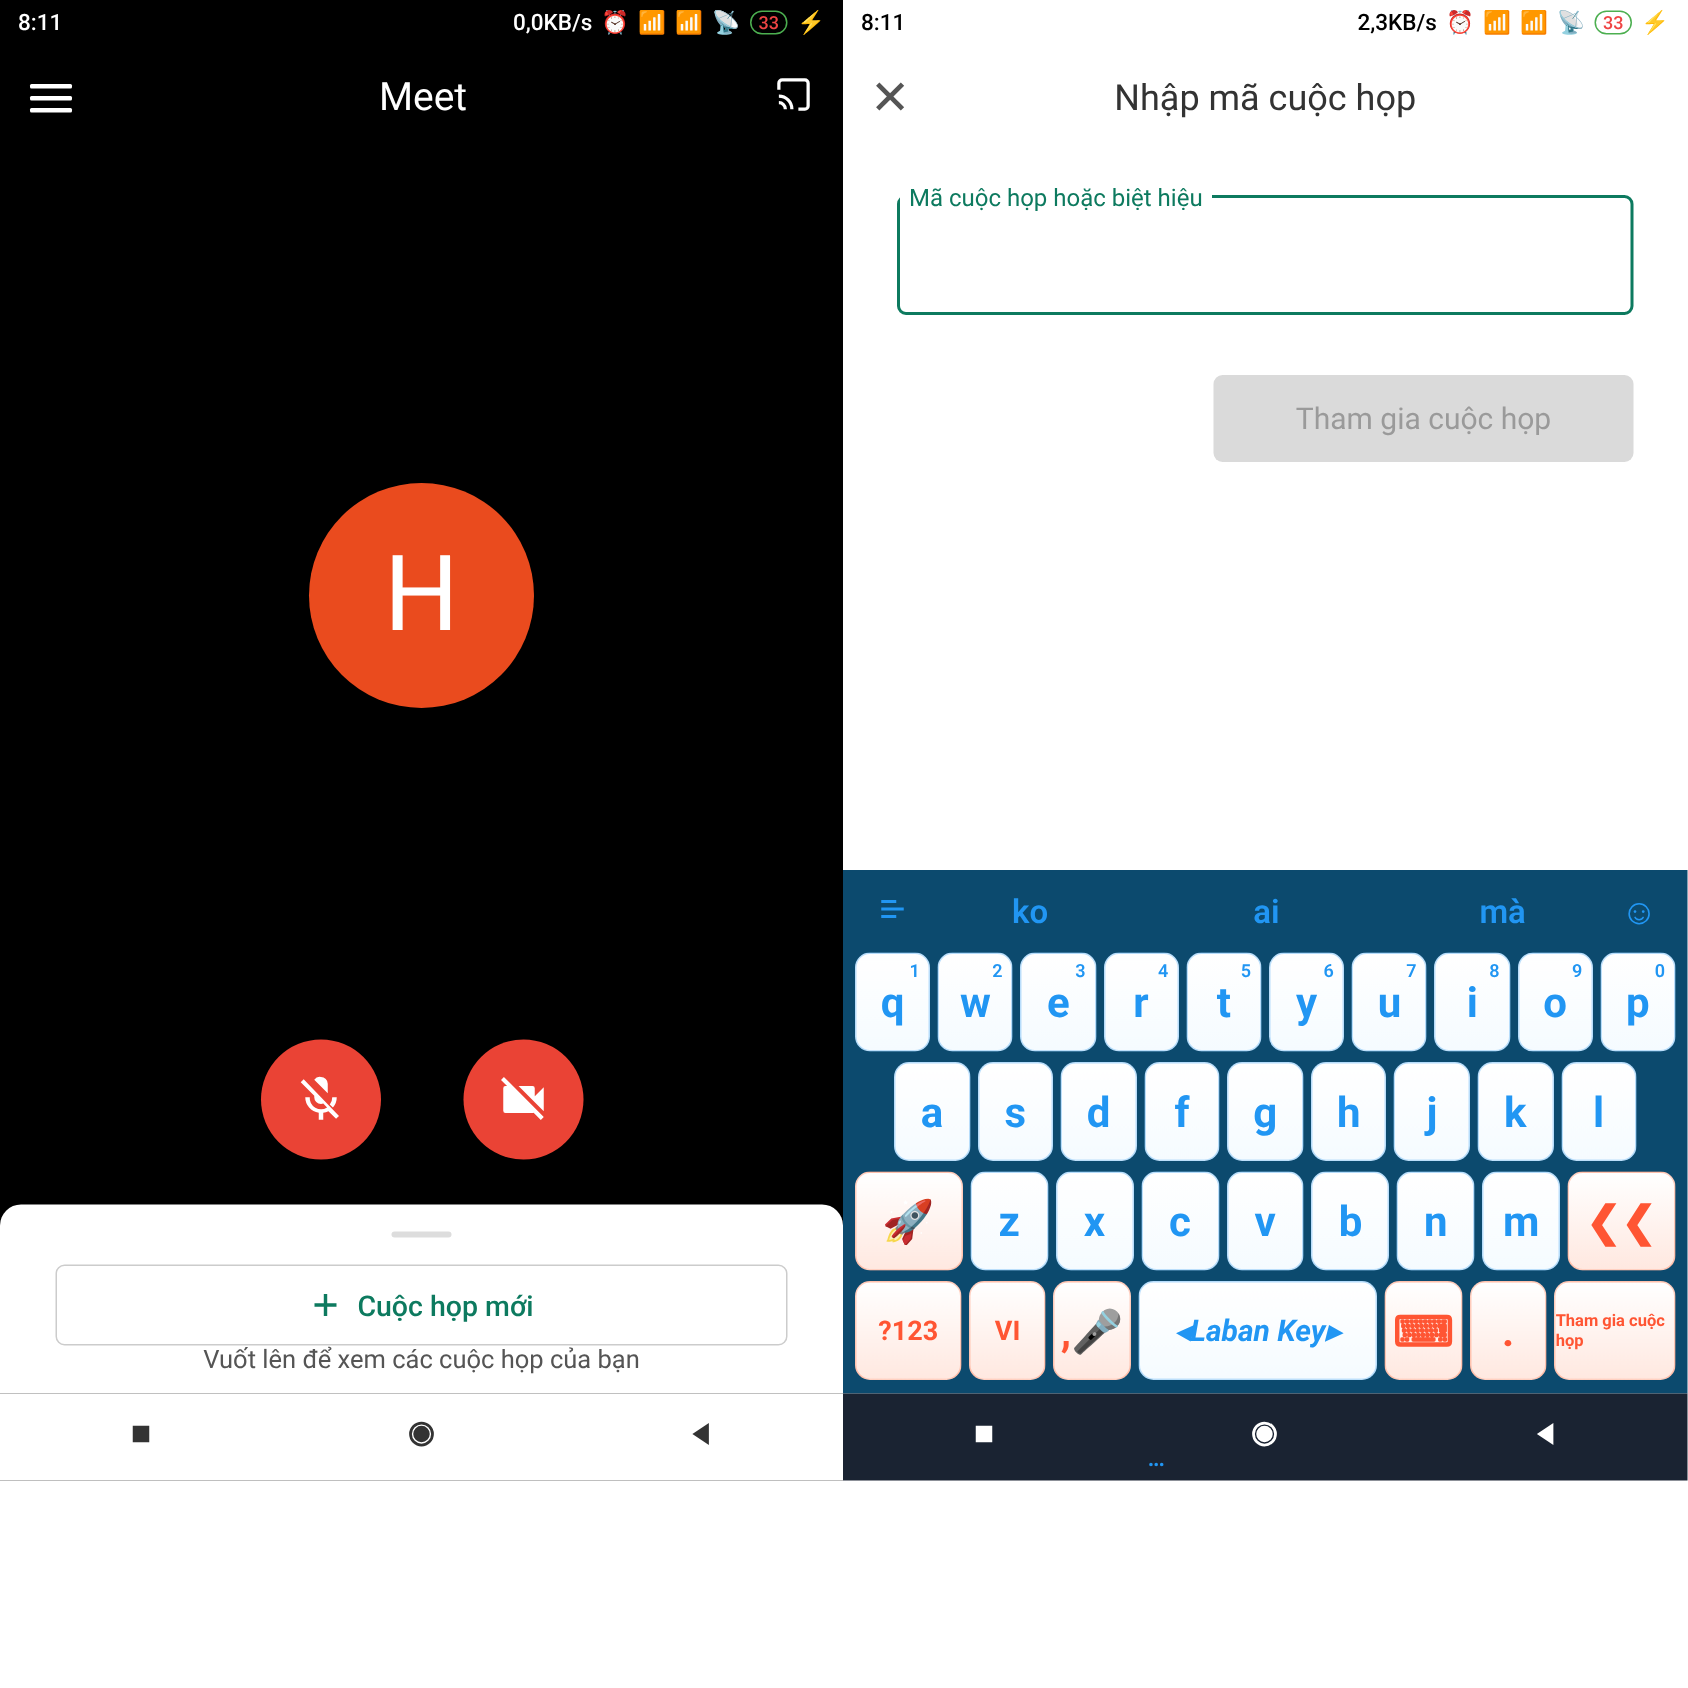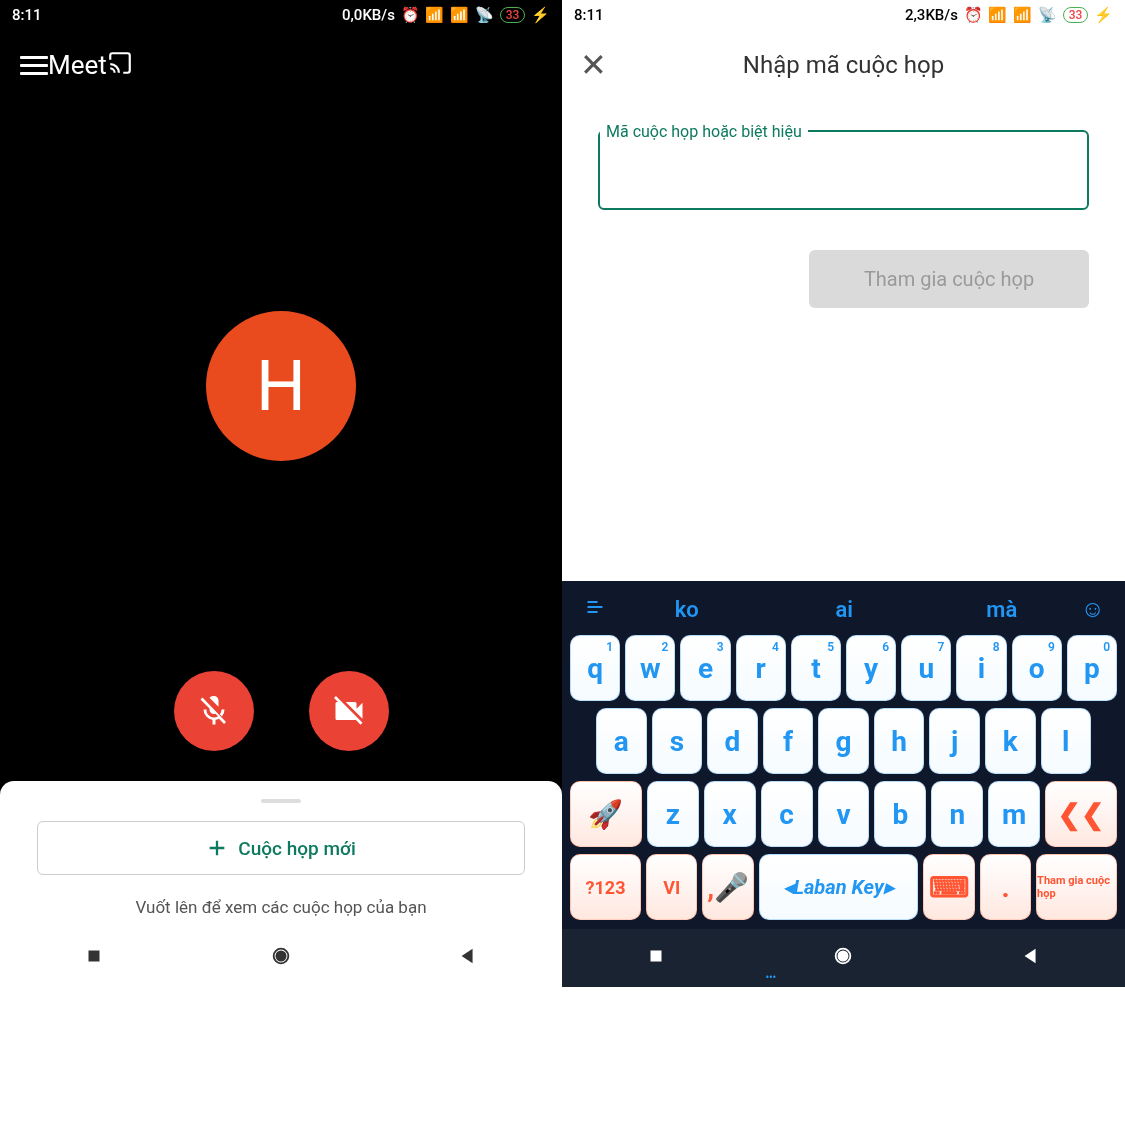--- a/index.html
+++ b/index.html
@@ -6,49 +6,49 @@
 body{width:1125px;height:1125px;display:flex;overflow:hidden}
 .phone{width:562px;height:987px;display:flex;flex-direction:column;position:relative}
 .phone-left{background:#000;color:#fff}
 .phone-right{background:#fff;color:#000;width:563px}
 .status-bar{height:30px;display:flex;align-items:center;justify-content:space-between;padding:0 12px;font-size:15px;font-weight:500}
 .status-bar-left{background:#000;color:#fff}
 .status-bar-right{background:#fff;color:#000}
 .status-right{display:flex;align-items:center;gap:6px}
 .battery{border:1.5px solid currentColor;border-radius:8px;padding:0 5px;font-size:12px}
 .battery-green{border-color:#4caf50;color:#ef4444}
-.header-left{height:70px;display:flex;align-items:center;justify-content:flex-start;padding:0 20px}
+.header-left{height:70px;display:flex;align-items:center;justify-content:space-between;padding:0 20px}
 .hamburger{display:flex;flex-direction:column;gap:5px}
 .hamburger span{width:28px;height:3px;background:#fff;border-radius:1px}
 .meet-title{font-size:26px;font-weight:400}
 .cast-icon svg{width:26px;height:26px}
 .video-area{flex:1;display:flex;align-items:center;justify-content:center;background:#000}
 .avatar{width:150px;height:150px;border-radius:50%;background:#ea4b1e;display:flex;align-items:center;justify-content:center;font-size:70px;color:#fff;font-weight:400}
 .controls{display:flex;justify-content:center;gap:55px;padding-bottom:30px}
 .control-btn{width:80px;height:80px;border-radius:50%;background:#ea4335;display:flex;align-items:center;justify-content:center}
 .control-btn svg{width:36px;height:36px;fill:#fff}
 .bottom-sheet{background:#fff;border-radius:14px 14px 0 0;padding:18px 37px 12px}
 .grab-handle{width:40px;height:4px;background:#ddd;border-radius:2px;margin:0 auto 18px}
 .action-row{display:flex;gap:14px}
 .action-btn{flex:1;height:54px;border:1px solid #ccc;border-radius:6px;display:flex;align-items:center;justify-content:center;gap:10px;color:#0d7a5f;font-size:19px;font-weight:500}
 .action-btn.highlighted{border:4px solid #e60000}
 .action-btn svg{width:22px;height:22px}
-.hint-text{text-align:center;margin-top:22px;color:#555;font-size:17px}
+.hint-text{text-align:center;color:#555;font-size:17px}
 .nav-bar{height:58px;display:flex;align-items:center;justify-content:space-around;background:inherit}
 .nav-left{background:#fff}
 .nav-right{background:#1a2332}
 .nav-item svg{width:22px;height:22px}
 .header-right{height:70px;display:flex;align-items:center;padding:0 18px;position:relative}
 .close-x{font-size:32px;color:#555;font-weight:300}
 .header-right-title{position:absolute;left:50%;transform:translateX(-50%);font-size:24px;color:#333}
 .form-area{padding:30px 36px;flex:1}
 .input-wrap{position:relative;border:2px solid #0d7a5f;border-radius:6px;height:80px}
 .input-label{position:absolute;top:-10px;left:0;background:#fff;padding:0 6px;color:#0d7a5f;font-size:16px}
 .join-btn{margin-top:40px;margin-left:auto;width:280px;height:58px;background:#dadada;border-radius:6px;display:flex;align-items:center;justify-content:center;color:#9a9a9a;font-size:20px}
-.keyboard{background:#0f172a;padding:8px 6px 2px}
+.keyboard{background:#0c4a6e;padding:8px 6px 2px}
 .suggest-row{display:flex;align-items:center;padding:6px 14px 12px;color:#2196f3;font-size:22px;font-weight:600}
 .suggest-row .sug{flex:1;text-align:center}
 .suggest-menu svg{width:26px;height:20px}
 .emoji{font-size:24px}
 .key-row{display:flex;gap:5px;margin-bottom:7px;padding:0 2px}
 .key-row.r2{padding:0 28px}
 .key-row.r3{padding:0 2px}
 .key{flex:1;height:66px;border:1.5px solid rgba(33,150,243,0.3);border-radius:10px;display:flex;align-items:center;justify-content:center;color:#2196f3;font-size:28px;font-weight:700;position:relative;background:linear-gradient(#fff,#f5fbff)}
 .key .num{position:absolute;top:4px;right:6px;font-size:12px;font-weight:600}
 .key-special{background:linear-gradient(#fff,#ffe8e0);border-color:rgba(255,100,50,0.3);color:#ff5533}

